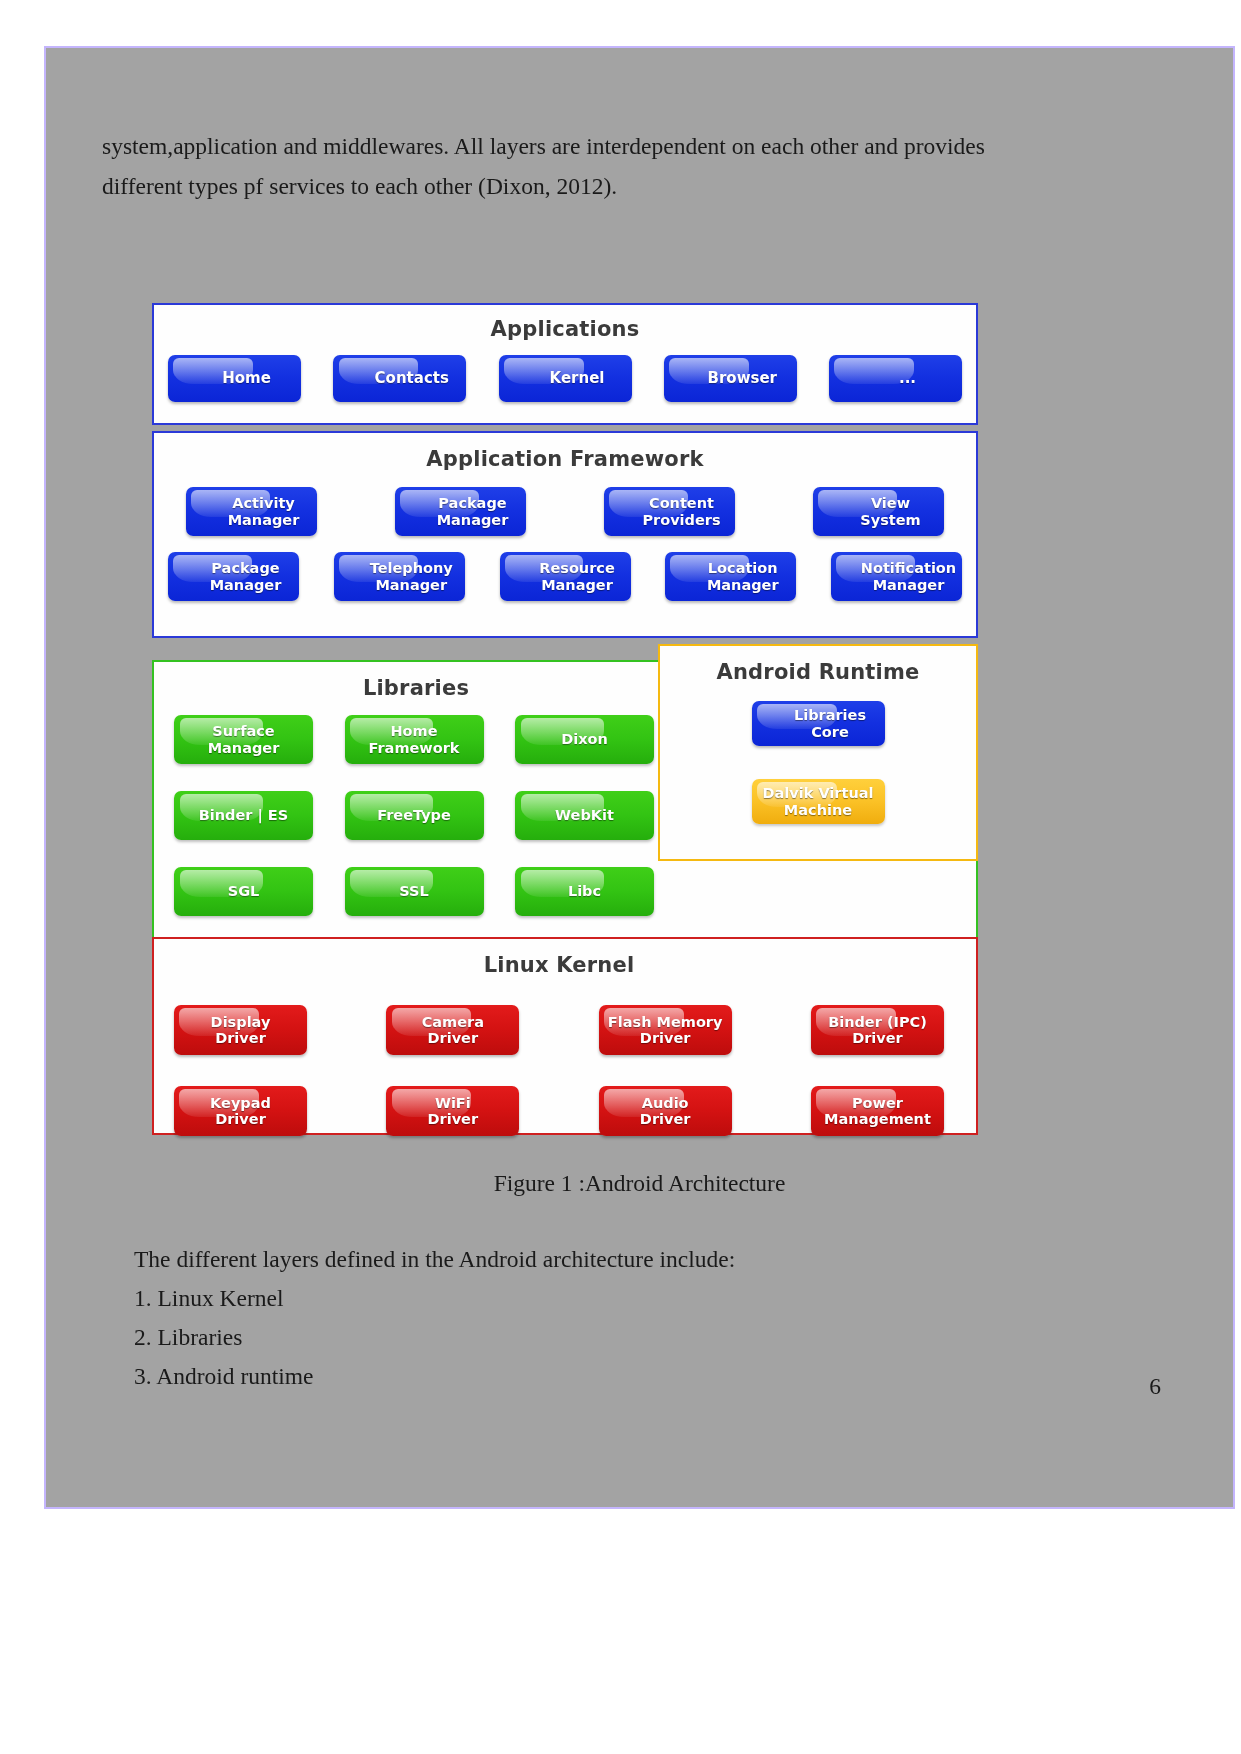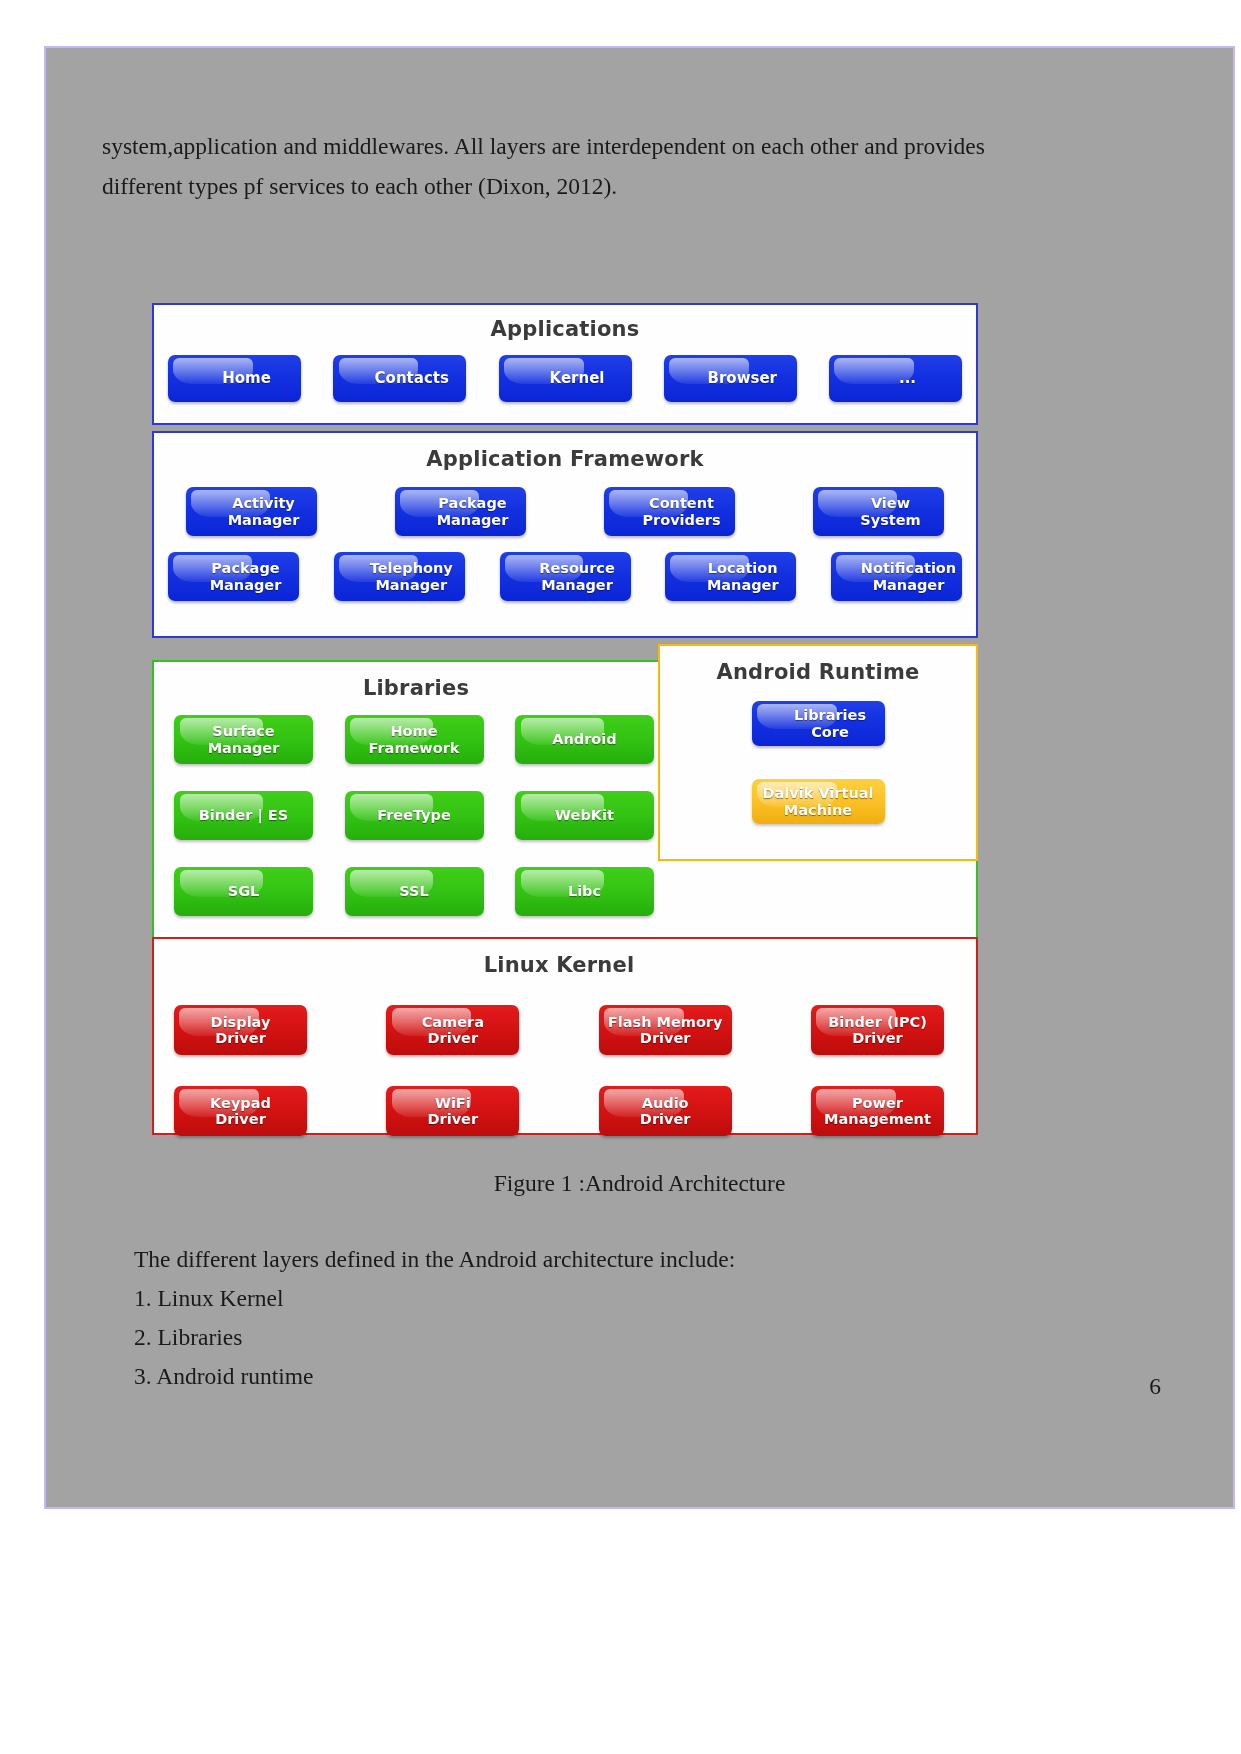--- a/index.html
+++ b/index.html
@@ -333,21 +333,21 @@
             <div class="row">
               <div class="chip chip-green">
                 <span>Surface</span>
                 <span>Manager</span>
               </div>
               <div class="chip chip-green">
                 <span>Home</span>
                 <span>Framework</span>
               </div>
               <div class="chip chip-green">
-                <span>Android</span>
+                <span>Dixon</span>
               </div>
             </div>
             <div class="row">
               <div class="chip chip-green">
                 <span>Binder | ES</span>
               </div>
               <div class="chip chip-green">
                 <span>FreeType</span>
               </div>
               <div class="chip chip-green">

